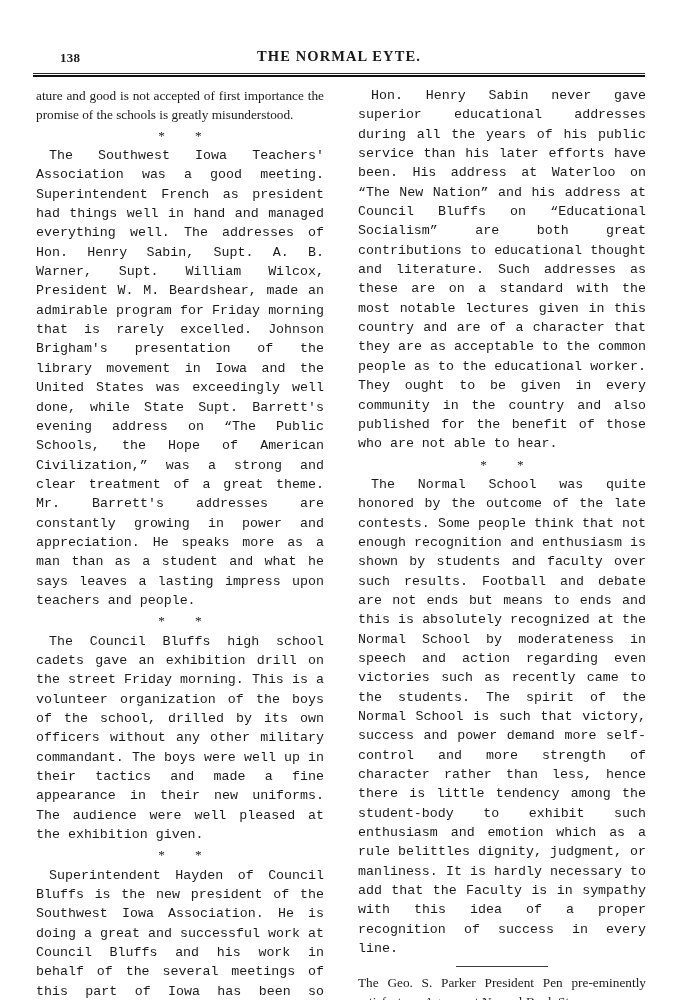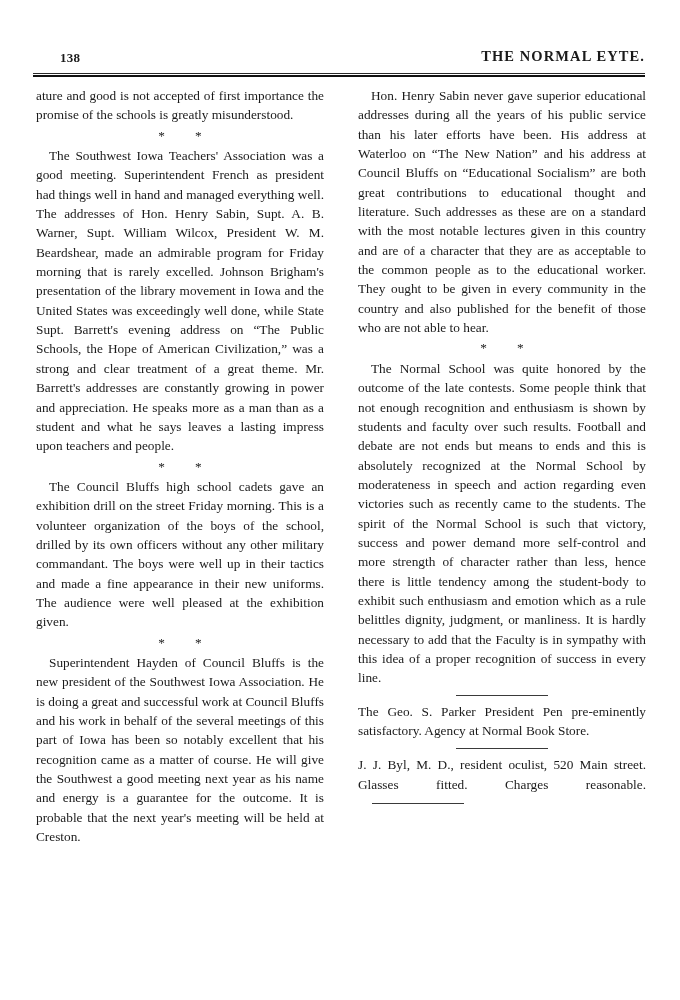--- a/index.html
+++ b/index.html
@@ -37,21 +37,21 @@
     font-family: "Liberation Serif", "DejaVu Serif", serif;
     font-weight: bold;
     font-size: 13px;
     letter-spacing: 0.3px;
   }
   .runtitle {
     position: absolute;
     left: 0;
     top: 0;
     width: 612px;
-    text-align: right;
+    text-align: center;
     font-family: "Liberation Serif", "DejaVu Serif", serif;
     font-weight: bold;
     font-size: 14.5px;
     letter-spacing: 1.1px;
   }
   .headrule {
     position: absolute;
     left: 33px;
     top: 73px;
     width: 612px;
@@ -85,20 +85,21 @@
   }
   .col-left  { left: 36px; }
   .col-right { left: 358px; }
 
   .col p {
     margin: 0;
     text-indent: 0;
   }
   .col p.indent {
     text-indent: 13px;
+    font-family: Liberation Mono, monospace;
   }
   
   .stars {
     margin: 1px 0 1px 0;
     text-align: center;
     font-size: 13.3px;
     line-height: 19.35px;
     letter-spacing: 0;
     color: #1a1a1a;
     text-indent: 0;

